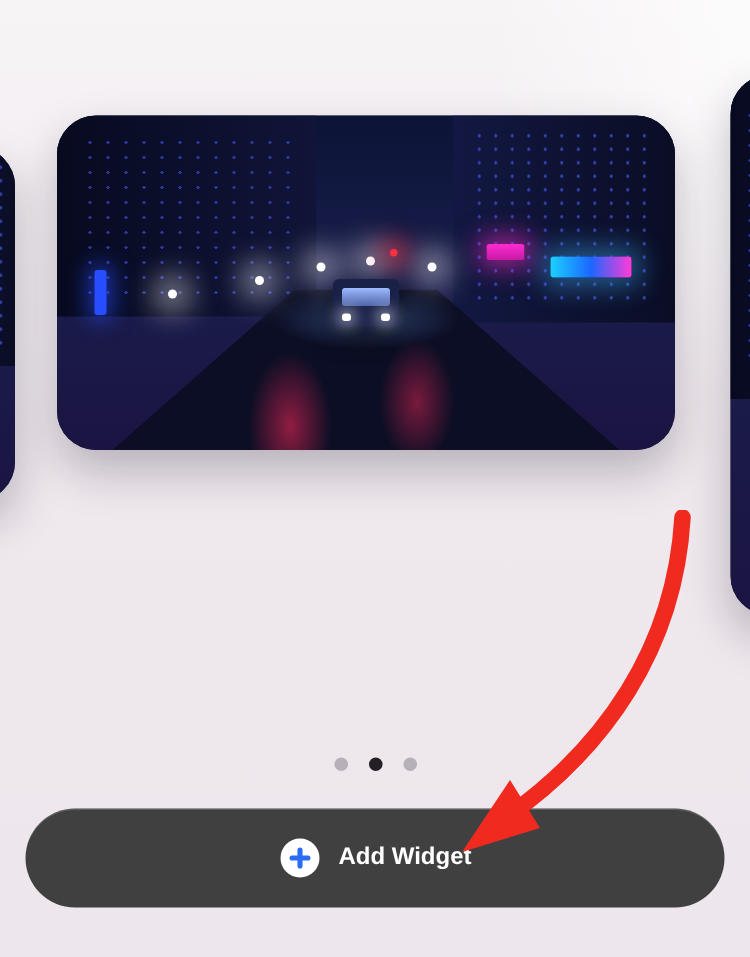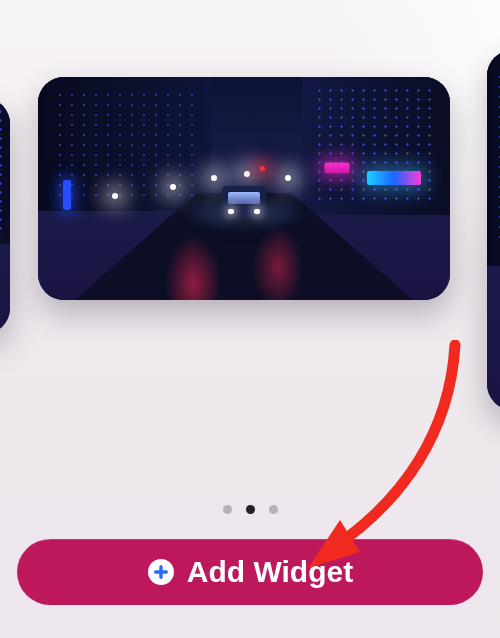--- a/index.html
+++ b/index.html
@@ -187,27 +187,27 @@
 
   
   .add-btn {
     position: absolute;
     left: 17px;
     right: 17px;
     top: 539px;
     height: 66px;
     border: none;
     border-radius: 33px;
-    background: #be185d;
+    background: #404040;
     color: #fff;
     display: flex;
     align-items: center;
     justify-content: center;
     gap: 12px;
-    font-size: 30px;
+    font-size: 16px;
     font-weight: 600;
     cursor: pointer;
     box-shadow: 0 1px 0 rgba(255,255,255,0.15) inset;
   }
   .add-btn .plus-circle {
     display: inline-flex;
   }
 
   
   .arrow {

